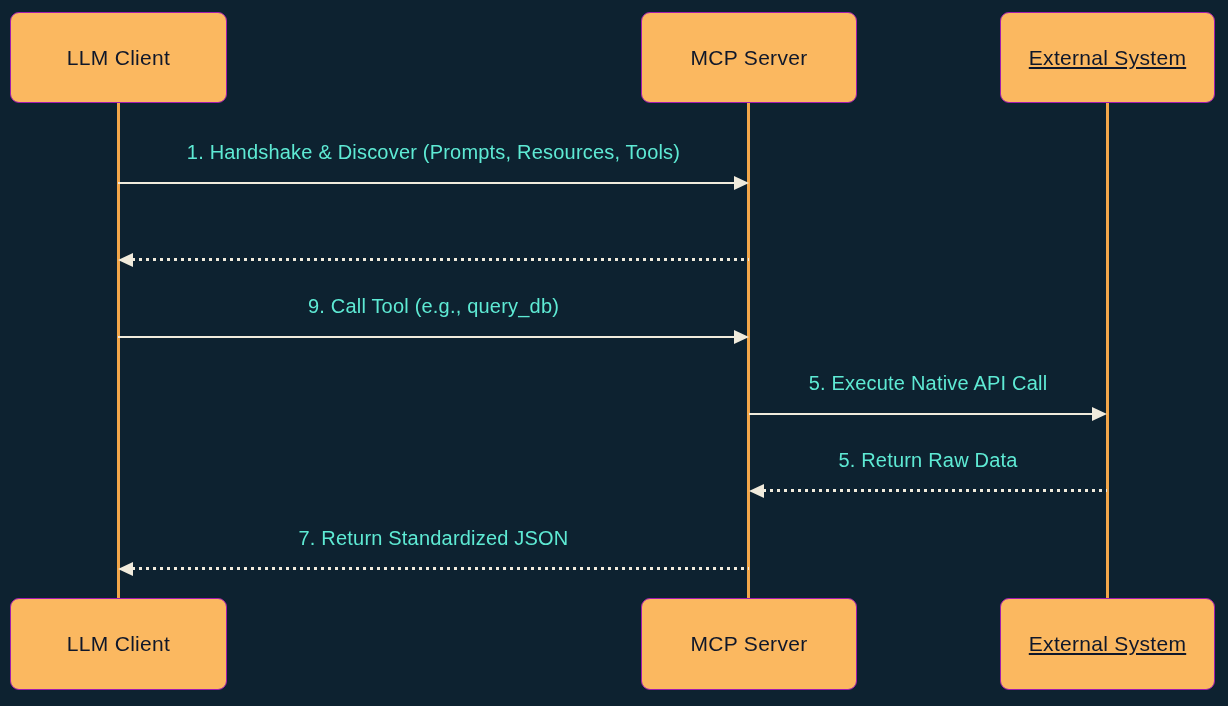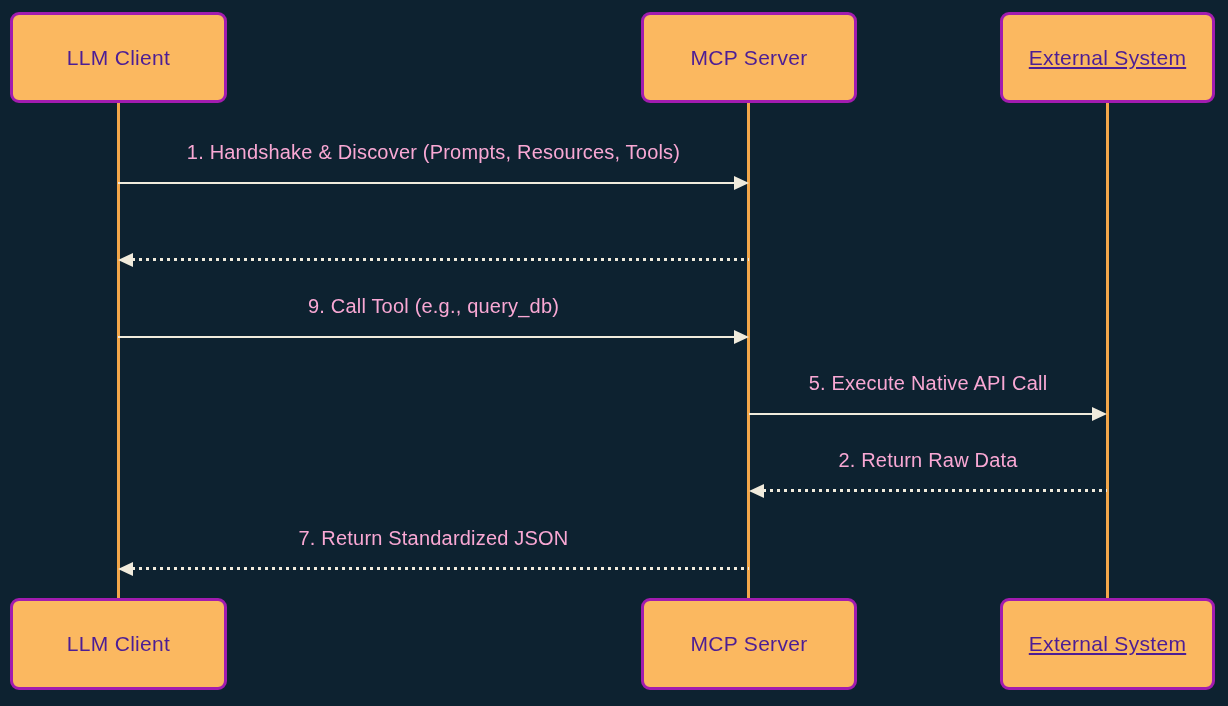--- a/index.html
+++ b/index.html
@@ -11,22 +11,22 @@
     height: 706px;
     position: relative;
     background: #0D2230;
     font-family: "Liberation Sans", sans-serif;
     overflow: hidden;
   }
   
   .actor {
     position: absolute;
     background: #FBB860;
-    color: #4c1d95;
-    border: 3px solid #a21caf;
+    color: #0f172a;
+    border: 1px solid #a21caf;
     border-radius: 9px;
     box-sizing: border-box;
     display: flex;
     align-items: center;
     justify-content: center;
     font-size: 21px;
     font-weight: 500;
     letter-spacing: 0.3px;
     z-index: 2;
   }
@@ -65,21 +65,21 @@
   .m6 { top: 523px; }
 
   .msg-label {
     position: absolute;
     left: 0;
     right: 0;
     top: 0;
     height: 30px;
     line-height: 30px;
     text-align: center;
-    color: #f9a8d4;
+    color: #5eead4;
     font-size: 20px;
     letter-spacing: 0.2px;
     white-space: nowrap;
   }
   .msg-line {
     position: absolute;
     top: 45px;
     height: 2px;
     background: #F0EBDC;
   }
@@ -136,21 +136,21 @@
     <div class="arrowhead right"></div>
   </div>
 
   <div class="message solid ltr span-b m4">
     <div class="msg-label">5. Execute Native API Call</div>
     <div class="msg-line"></div>
     <div class="arrowhead right"></div>
   </div>
 
   <div class="message dashed rtl span-b m5">
-    <div class="msg-label">2. Return Raw Data</div>
+    <div class="msg-label">5. Return Raw Data</div>
     <div class="msg-line"></div>
     <div class="arrowhead left"></div>
   </div>
 
   <div class="message dashed rtl span-a m6">
     <div class="msg-label">7. Return Standardized JSON</div>
     <div class="msg-line"></div>
     <div class="arrowhead left"></div>
   </div>
 

